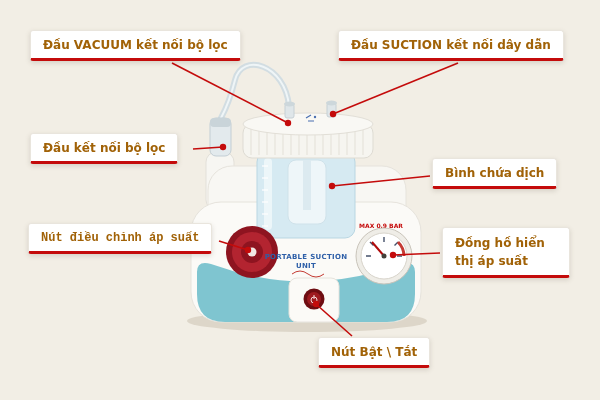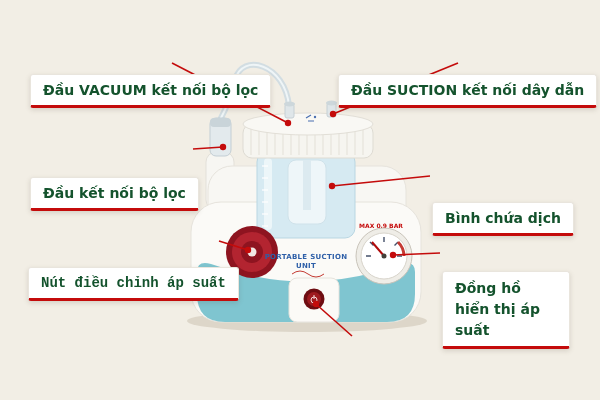--- a/index.html
+++ b/index.html
@@ -3,32 +3,31 @@
 <meta charset="utf-8">
 <style>
   * { margin:0; padding:0; box-sizing:border-box; }
   html,body { width:600px; height:400px; }
   body { font-family:"DejaVu Sans", sans-serif; }
   .stage { position:relative; width:600px; height:400px; background:#f2eee5; overflow:hidden; }
   .stage > svg { position:absolute; left:0; top:0; }
   .label {
     position:absolute;
     background:#ffffff;
-    color:#14532d;
+    color:#a16207;
     font-weight:bold;
-    font-size:14px;
+    font-size:12px;
     line-height:1.35;
     padding:6px 12px 5px 12px;
     border:1px solid #e9e5dd;
     border-bottom:3px solid #c40b0b;
     border-radius:3px;
     box-shadow:0 2px 5px rgba(90,80,60,.18);
     white-space:nowrap;
     z-index:2;
-    margin-top:44px;
   }
   .label-vacuum  { left:30px;  top:30px; }
   .label-patient { left:338px; top:30px; }
   .label-filter  { left:30px;  top:133px; }
   .label-jar     { left:432px; top:158px; }
   .label-knob    { left:28px;  top:223px;font-family:Liberation Mono, monospace; }
   .label-gauge   { left:442px; top:227px; width:128px; white-space:normal; line-height:1.5; }
   .label-power   { left:318px; top:337px; }
 </style>
 </head>
@@ -139,13 +138,14 @@
       <circle cx="316" cy="304" r="3.2"></circle>
     </g>
   </svg>
 
   <div class="label label-vacuum">Đầu VACUUM kết nối bộ lọc</div>
   <div class="label label-patient">Đầu SUCTION kết nối dây dẫn</div>
   <div class="label label-jar">Bình chứa dịch</div>
   <div class="label label-filter">Đầu kết nối bộ lọc</div>
   <div class="label label-knob">Nút điều chỉnh áp suất</div>
   <div class="label label-gauge">Đồng hồ hiển thị áp suất</div>
+  <div class="label label-power">Nút Bật \ Tắt</div>
 </div>
 
 </body></html>

